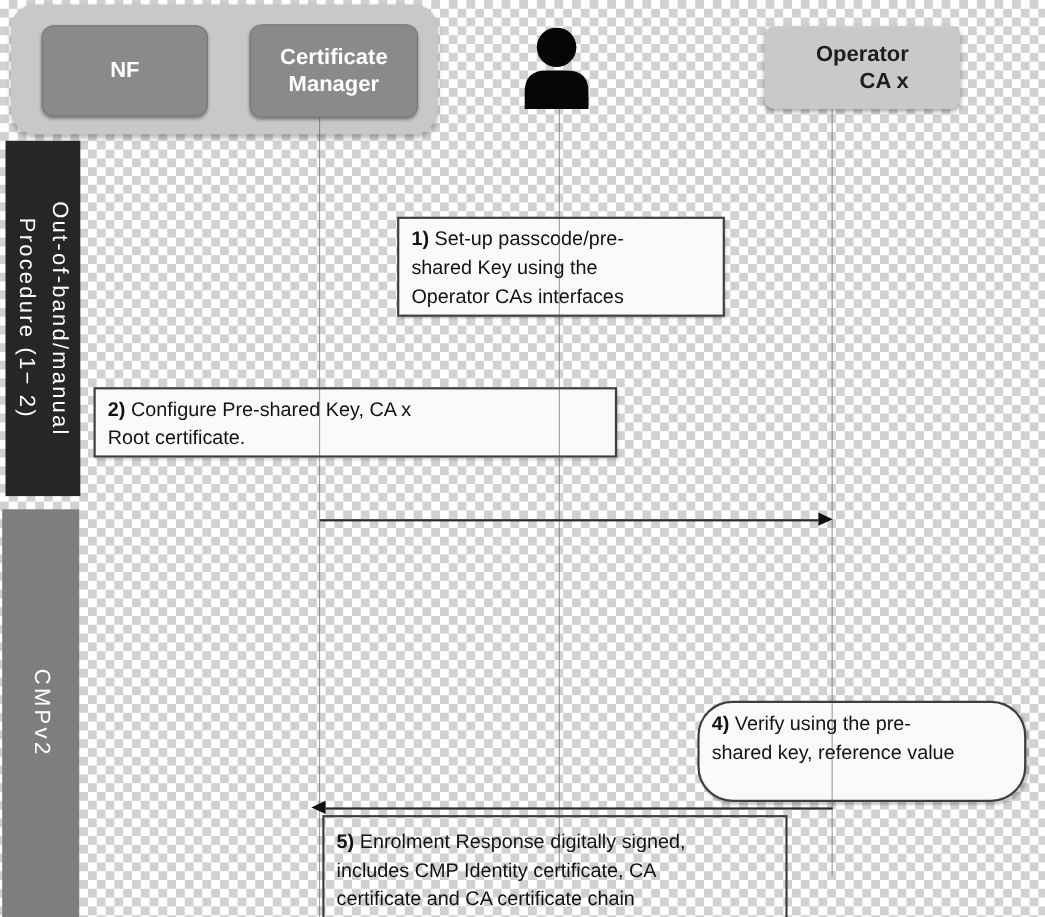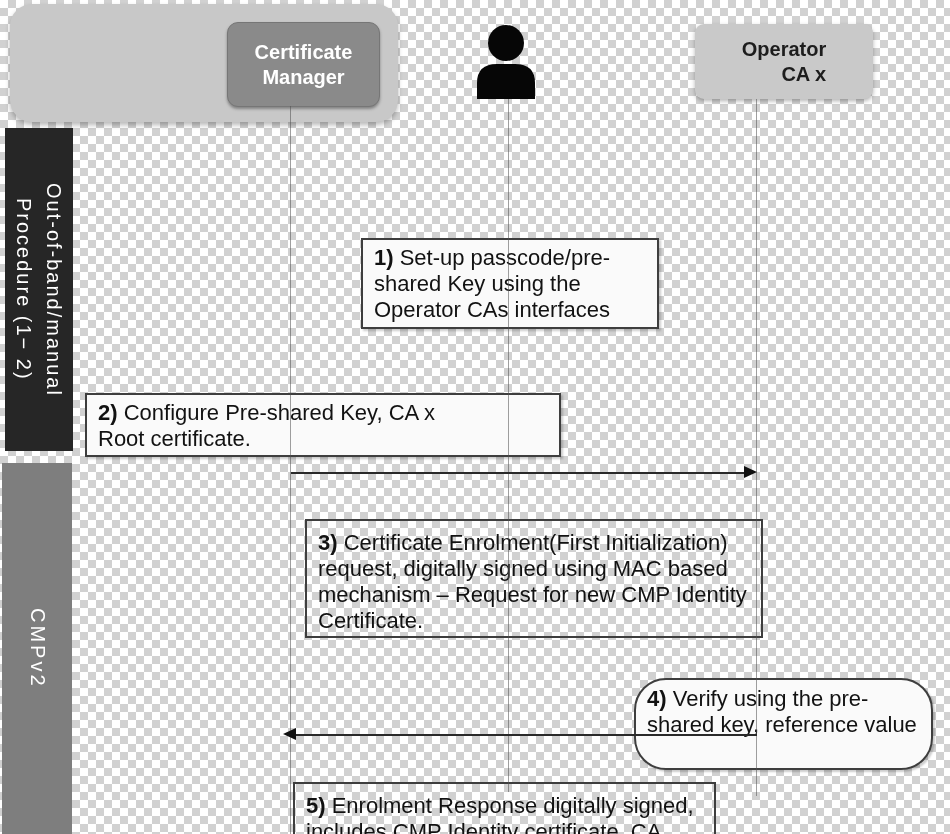--- a/index.html
+++ b/index.html
@@ -51,23 +51,22 @@
     writing-mode:vertical-rl;white-space:pre-line;text-align:center;
   }
   .ph-oob{left:5px;top:128px;width:68px;height:323px;background:#262626;}
   .ph-oob .vlabel{font-size:20px;letter-spacing:2px;line-height:30px;}
   .ph-cmp{left:2px;top:463px;width:70px;height:371px;background:#7e7e7e;}
   .ph-cmp .vlabel{font-size:20px;letter-spacing:3px;}
 
   
   .msg{
     position:absolute;border:2px solid #3e3e3e;color:#121212;
-    font-size:22px;line-height:26px;padding:6px 11px;z-index:5;
+    font-size:18px;line-height:26px;padding:6px 11px;z-index:5;
     box-sizing:border-box;
-    margin-top:41px;
   }
   .msg.solid{background:#fafafa;box-shadow:2px 2px 2px rgba(0,0,0,.2);}
   .msg.clear{background:transparent;}
   .msg .num{font-weight:bold;}
   .msg .txt{white-space:pre-line;}
   .m1{left:361px;top:197px;width:298px;height:91px;padding-top:5px;}
   .m2{left:85px;top:352px;width:476px;height:64px;padding-top:5px;}
   .m3{left:305px;top:478px;width:458px;height:119px;padding-top:9px;}
   .m4{left:634px;top:637px;width:299px;height:92px;border-radius:32px;}
   .m5{left:293px;top:741px;width:423px;height:100px;padding-top:9px;}
@@ -82,20 +81,23 @@
   .a5-head{left:283px;top:728px;border-top:6.5px solid transparent;
            border-bottom:6.5px solid transparent;border-right:13px solid #111111;}
 </style>
 </head>
 <body>
 
 <div class="stage">
 
   <div class="pgroup"></div>
 
+  <div class="pbox dark nf">
+    <span class="plabel">NF</span>
+  </div>
 
   <div class="pbox dark cm">
     <span class="plabel">Certificate
 Manager</span>
   </div>
 
   <svg class="person" width="70" height="74" viewBox="0 0 70 74">
     <circle cx="35" cy="18" r="18" fill="#060606"></circle>
     <path d="M6 74 V58 Q6 39 26 39 H44 Q64 39 64 58 V74 Z" fill="#060606"></path>
   </svg>
@@ -129,27 +131,20 @@
 shared Key using the
 Operator CAs interfaces</span>
   </div>
 
   <div class="msg solid m2">
     <b class="num">2)</b>
     <span class="txt">Configure Pre-shared Key, CA x
 Root certificate.</span>
   </div>
 
-  <div class="msg clear m3">
-    <b class="num">3)</b>
-    <span class="txt">Certificate Enrolment(First Initialization)
-request, digitally signed using MAC based
-mechanism – Request for new CMP Identity
-Certificate.</span>
-  </div>
 
   <div class="msg solid m4">
     <b class="num">4)</b>
     <span class="txt">Verify using the pre-
 shared key, reference value</span>
   </div>
 
   <div class="msg clear m5">
     <b class="num">5)</b>
     <span class="txt">Enrolment Response digitally signed,

